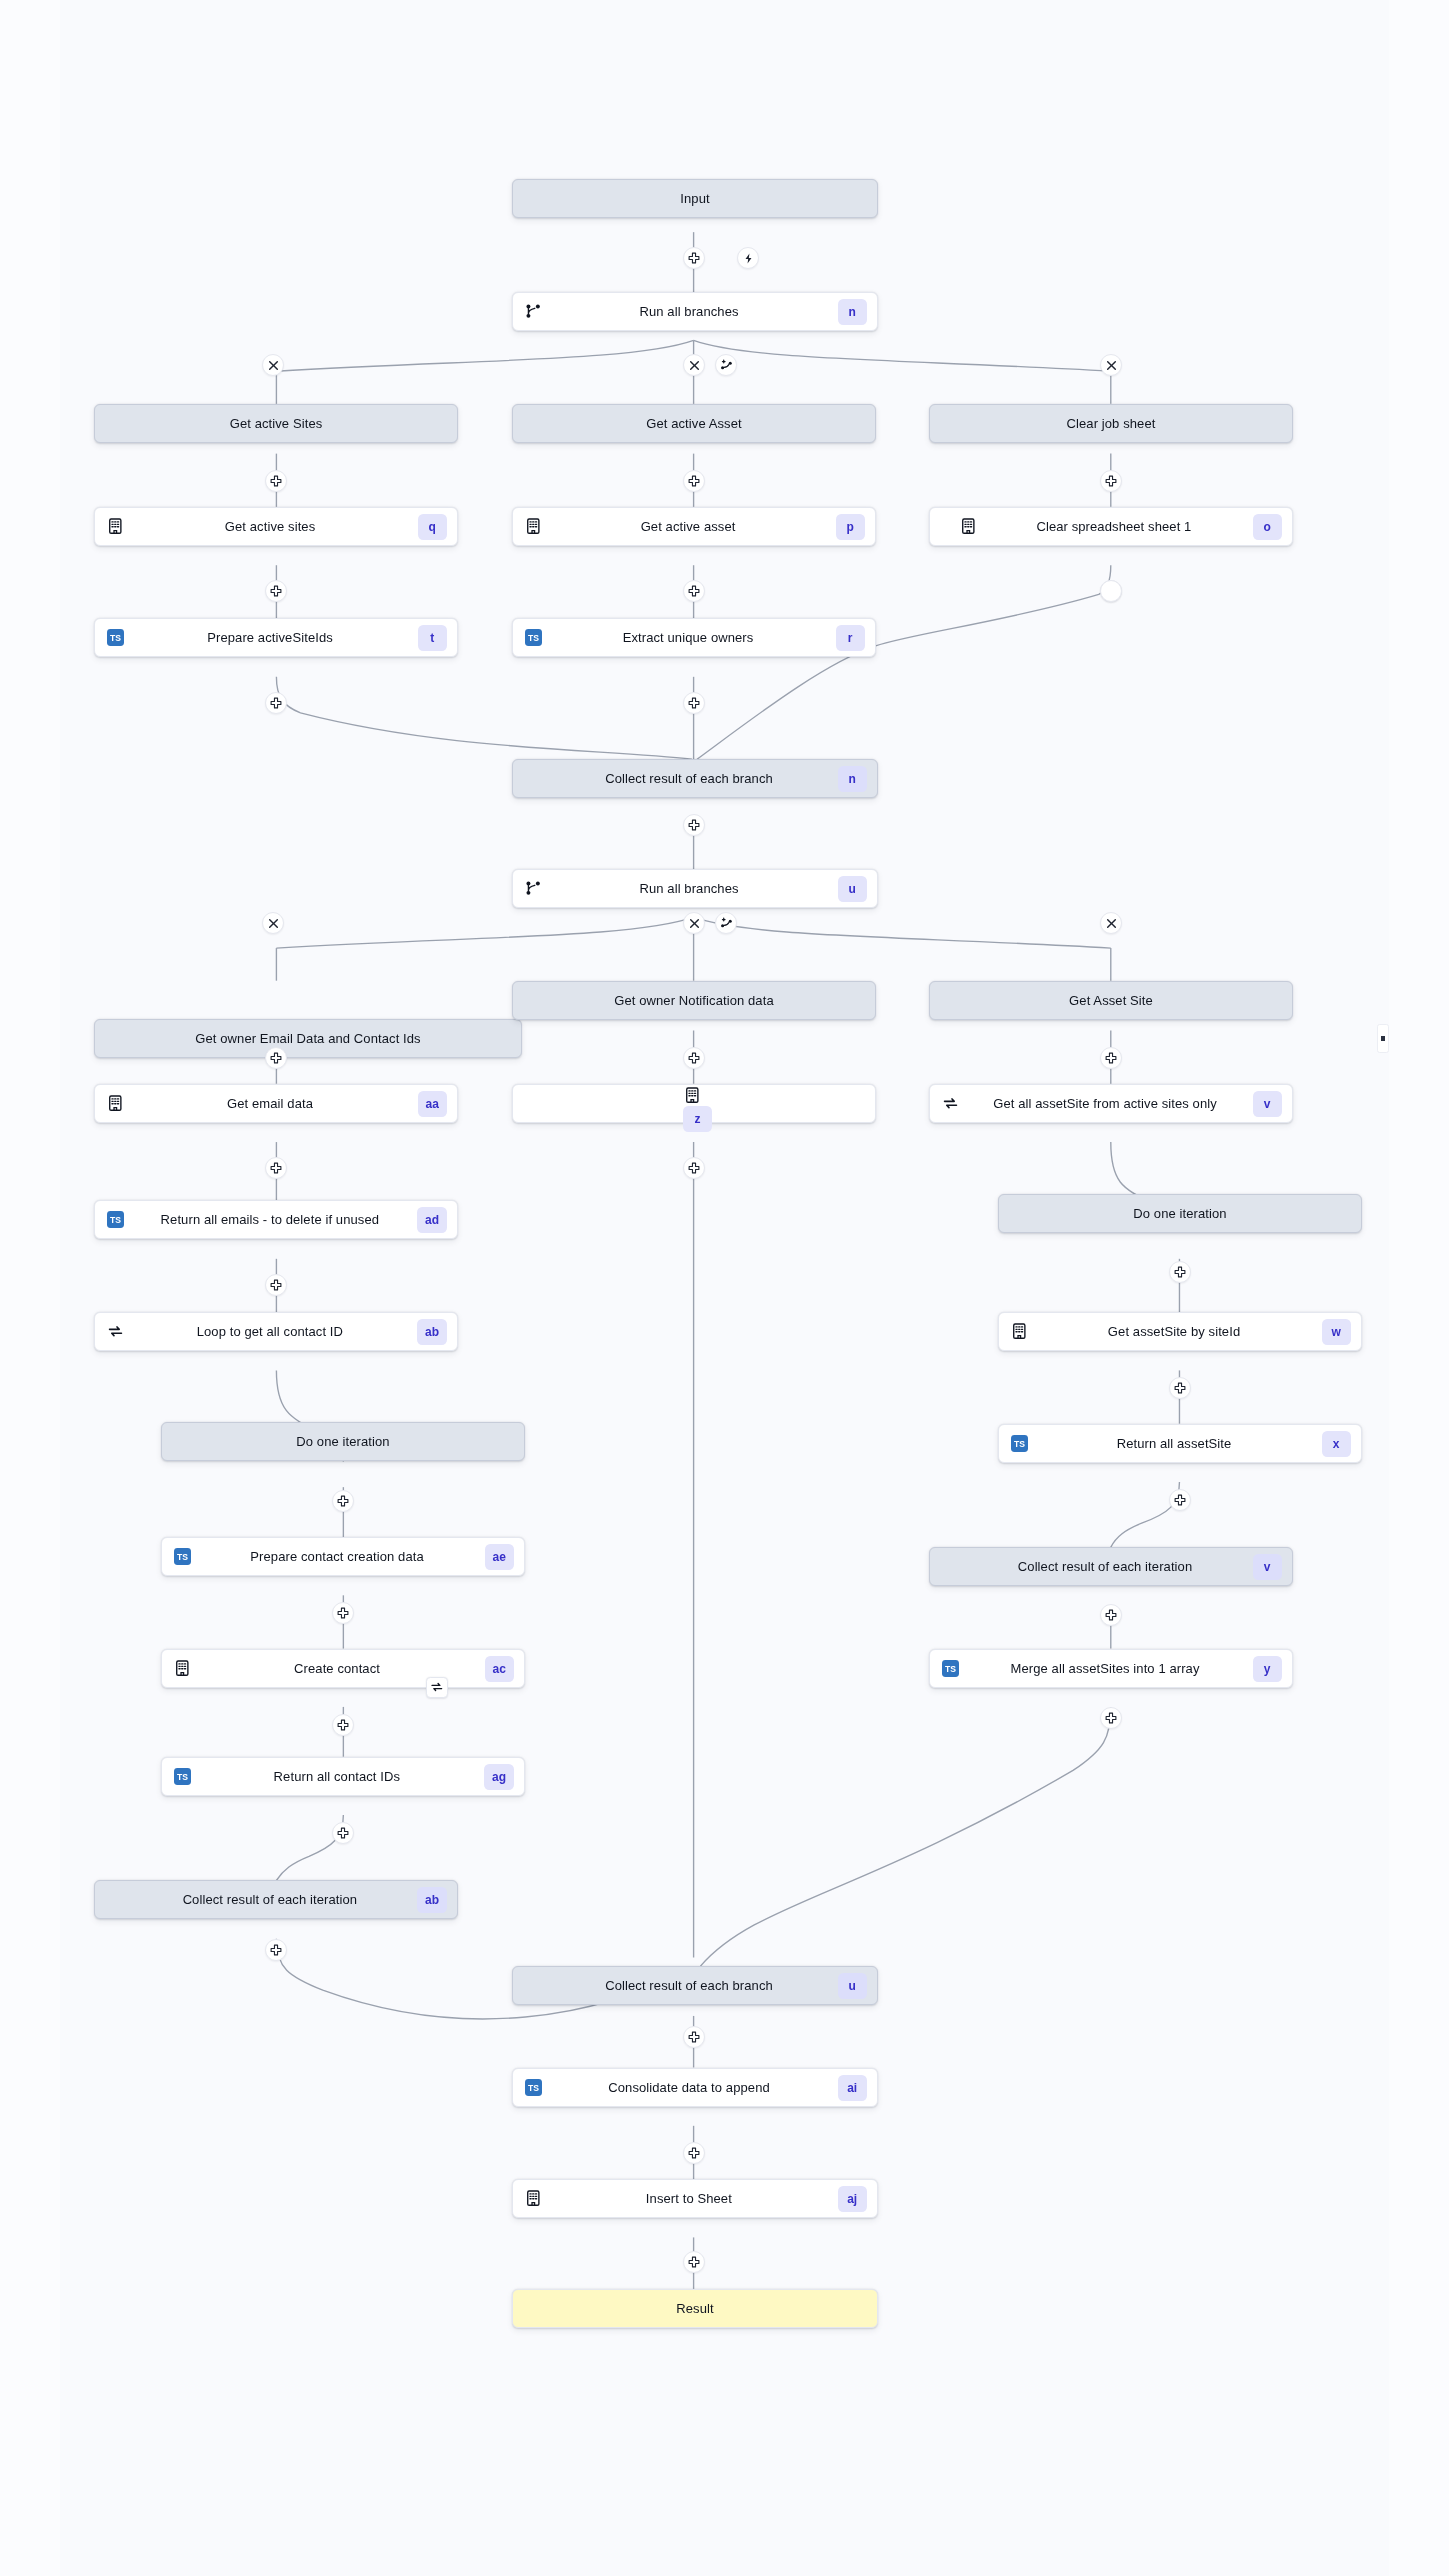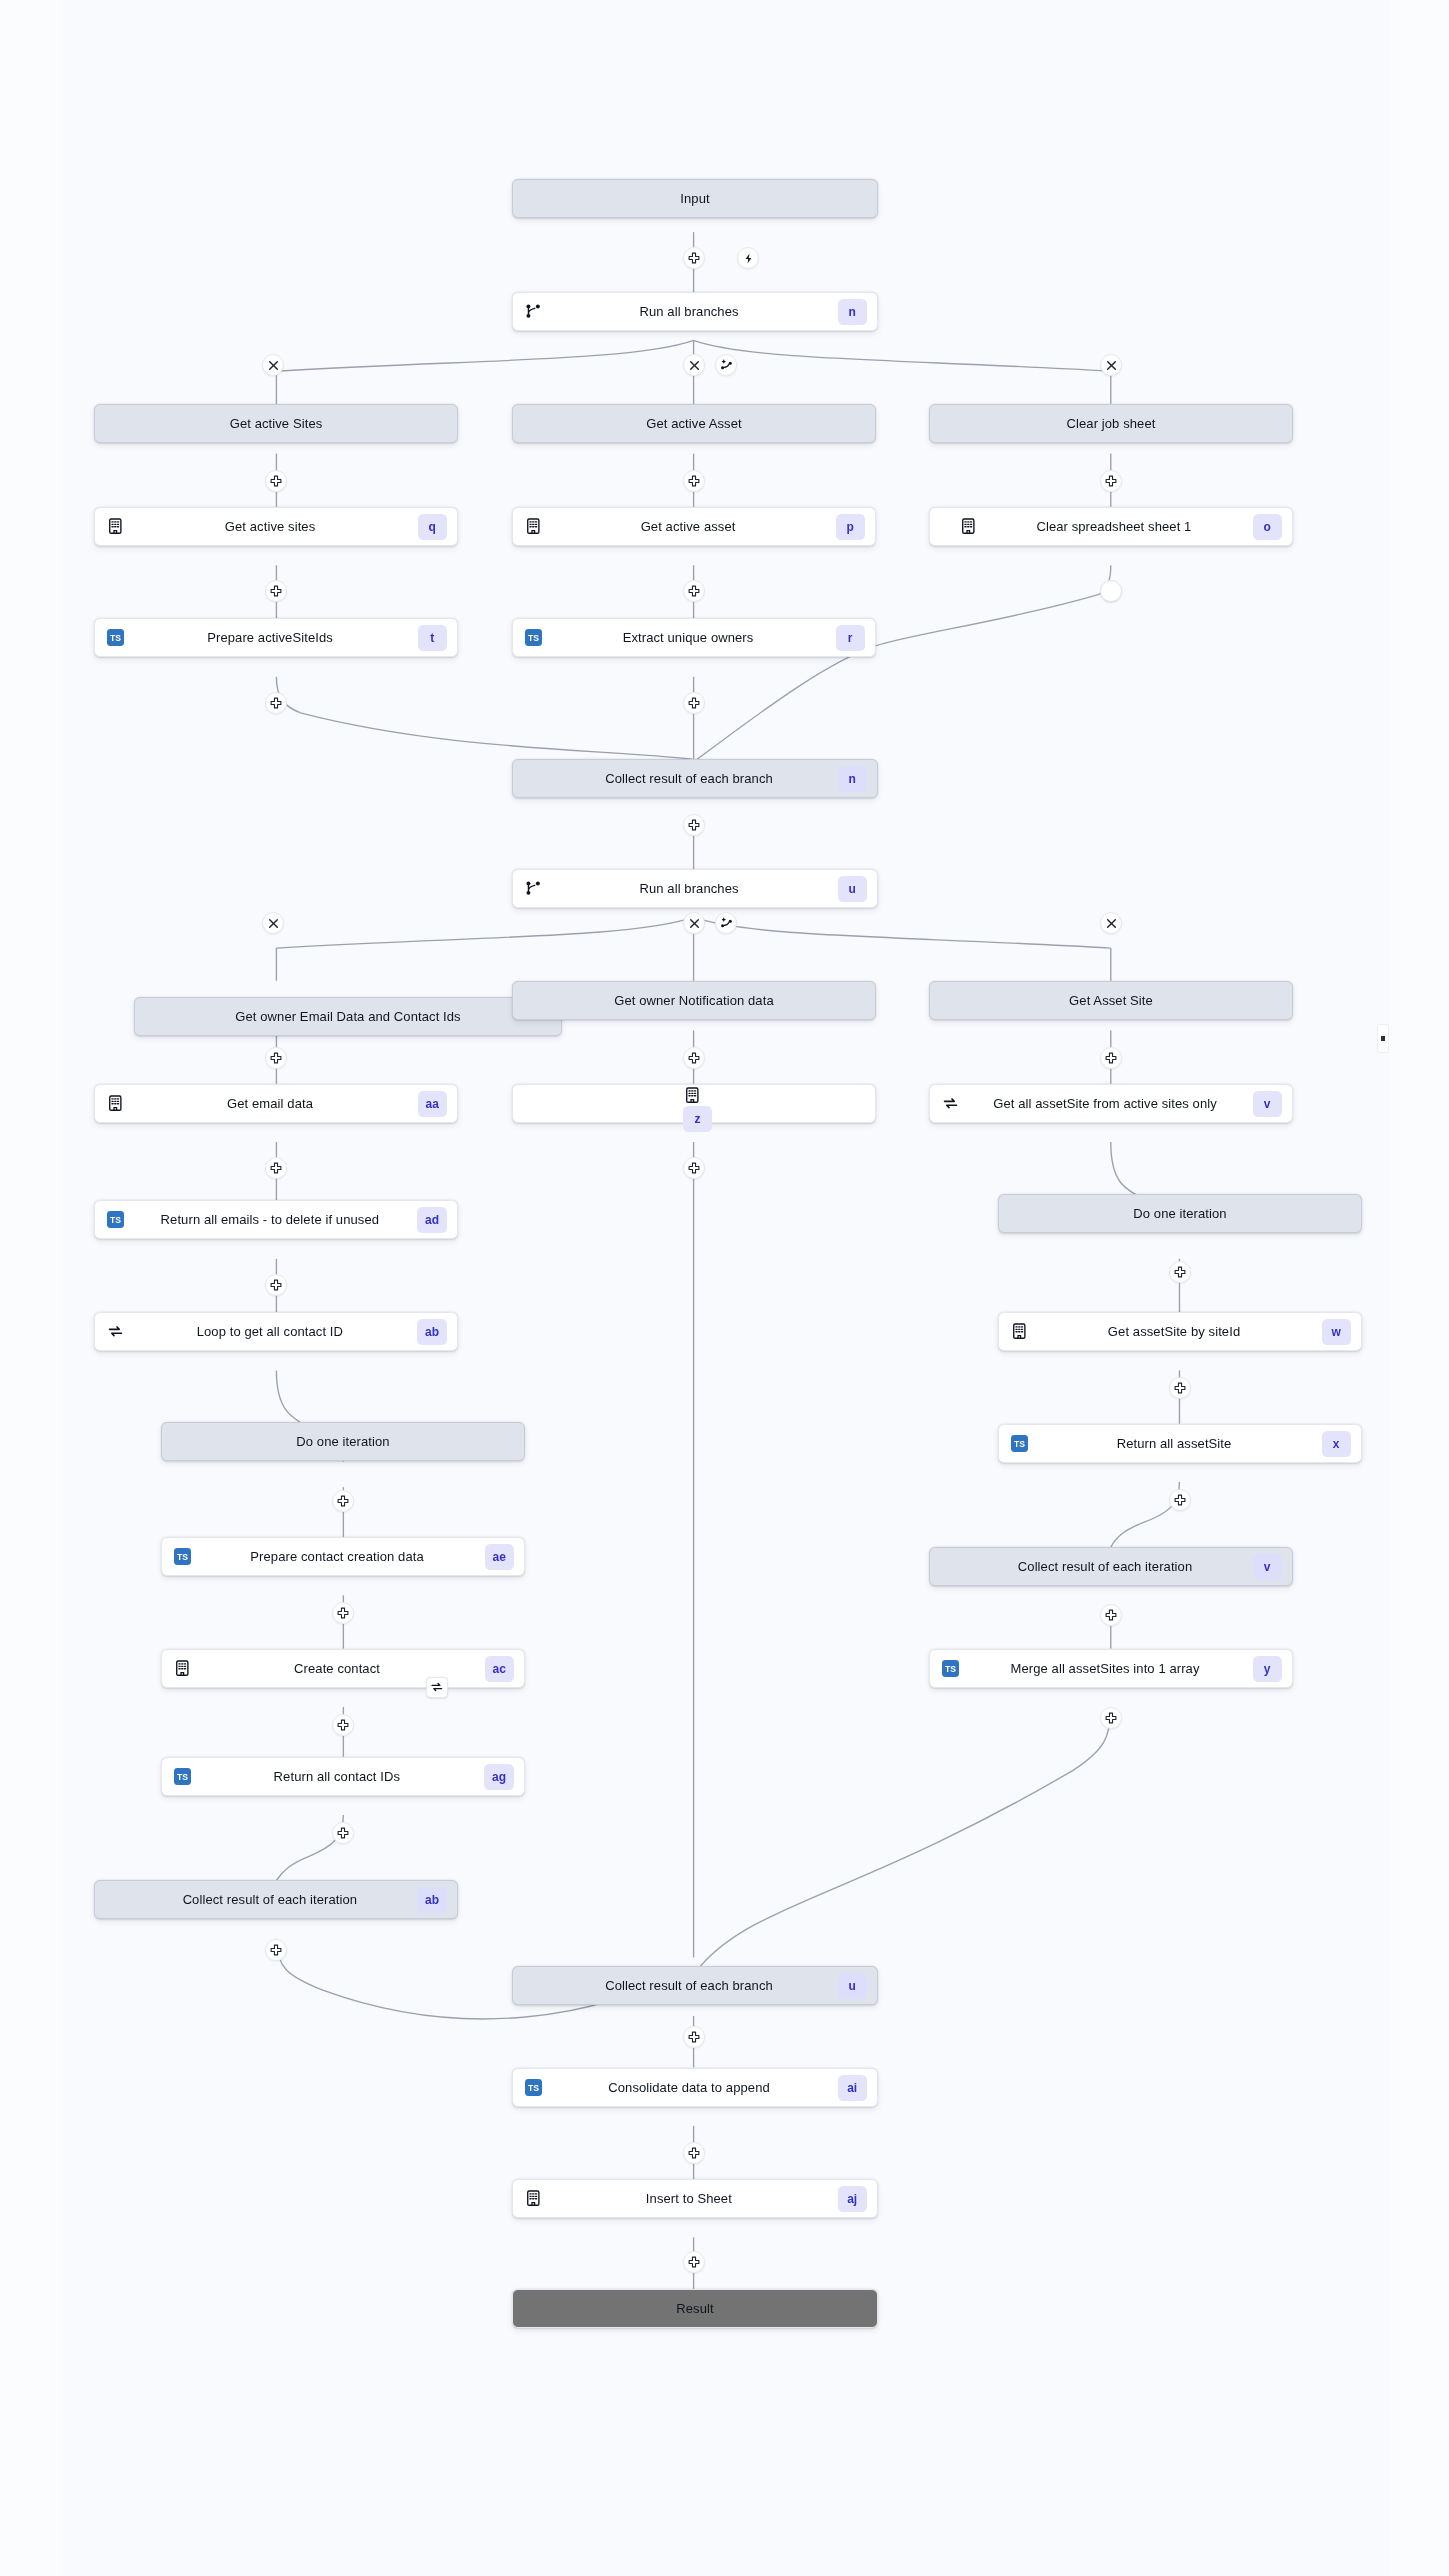--- a/index.html
+++ b/index.html
@@ -35,21 +35,21 @@
     text-align: center;
     font-size: 13px;
     color: #10151f;
     white-space: nowrap;
     overflow: hidden;
     text-overflow: ellipsis;
     letter-spacing: 0.1px;
   }
   .node.white { background: #ffffff; border: 0.9px solid #e4e7ef; }
   .node.gray  { background: #dfe4ec; border: 0.9px solid #c6ccd9; }
-  .node.plain { background: #737373; border: 0.9px solid #e4e7ef; }
+  .node.plain { background: #fef9c3; border: 0.9px solid #e4e7ef; }
   .node.plain .label, .node.gray.header .label { }
 
   .badge {
     flex: 0 0 auto;
     min-width: 29px; height: 26px;
     border-radius: 5.2px;
     background: #e3e4fb;
     color: #3730c8;
     font-size: 12px; font-weight: 700;
     display: flex; align-items: center; justify-content: center;
@@ -379,21 +379,21 @@
         <path d="M5 10.4c3.3-.4 5-1.6 5.9-3.6" stroke="#101520" stroke-width="1.5" fill="none" stroke-linecap="round"></path>
         <path d="M3 3.1h3.2M4.6 1.5v3.2" stroke="#101520" stroke-width="1.5" stroke-linecap="round"></path>
       </svg>
   </div>
   <div class="cbtn" style="left:1100px; top:912px;">
     <svg width="11" height="11" viewBox="0 0 13 13">
         <path d="M2 2 11 11M11 2 2 11" stroke="#1f2430" stroke-width="1.7" stroke-linecap="round"></path>
       </svg>
   </div>
 
-  <div class="node gray header" style="left:94px; top:997px; width:428px;margin-left:40px;">
+  <div class="node gray header" style="left:94px; top:1019px; width:428px;">
     <span class="ico spacer"></span>
     <span class="label">Get owner Email Data and Contact Ids</span>
     <span class="ico spacer"></span>
   </div>
   <div class="node gray header" style="left:512px; top:981px; width:364px;">
     <span class="ico spacer"></span>
     <span class="label">Get owner Notification data</span>
     <span class="ico spacer"></span>
   </div>
   <div class="node gray header" style="left:929px; top:981px; width:364px;">

